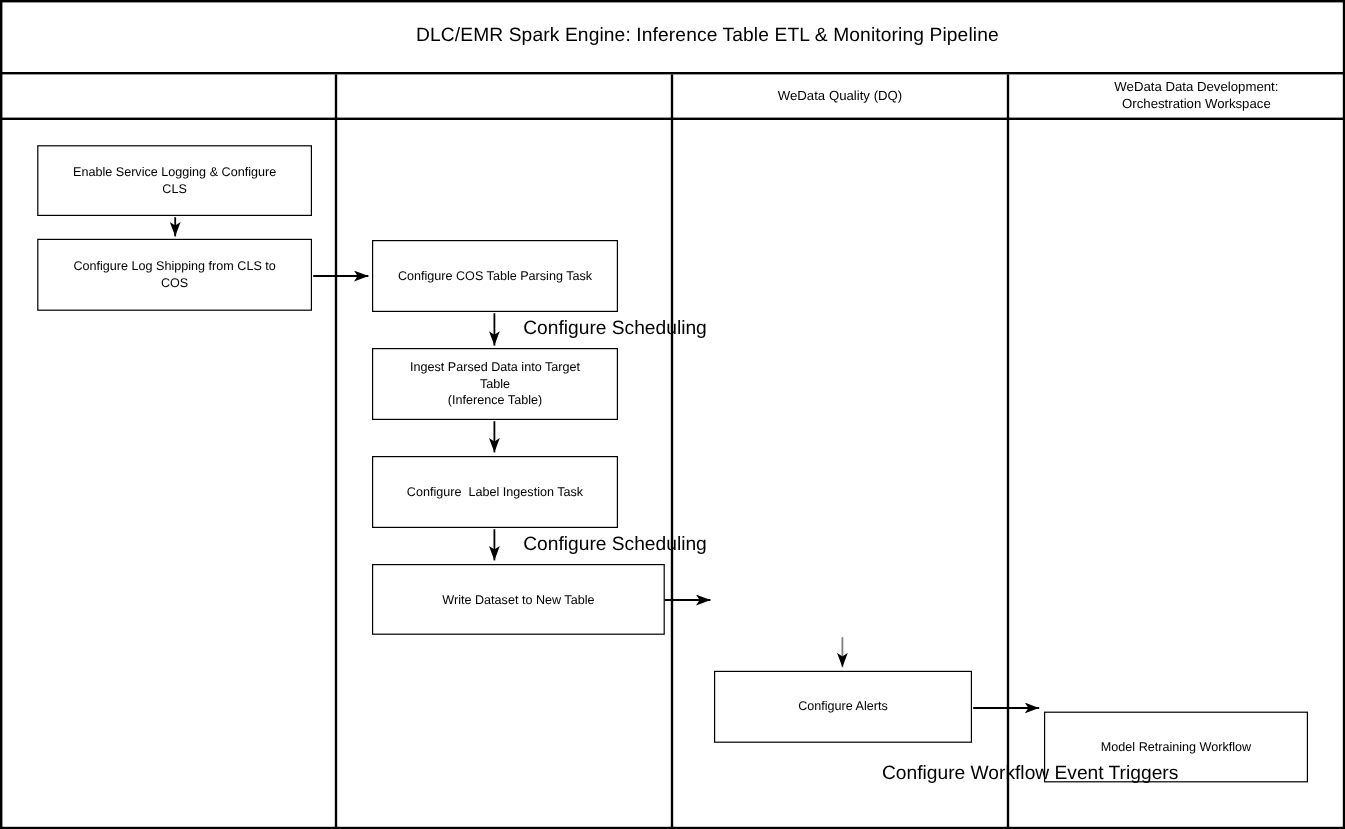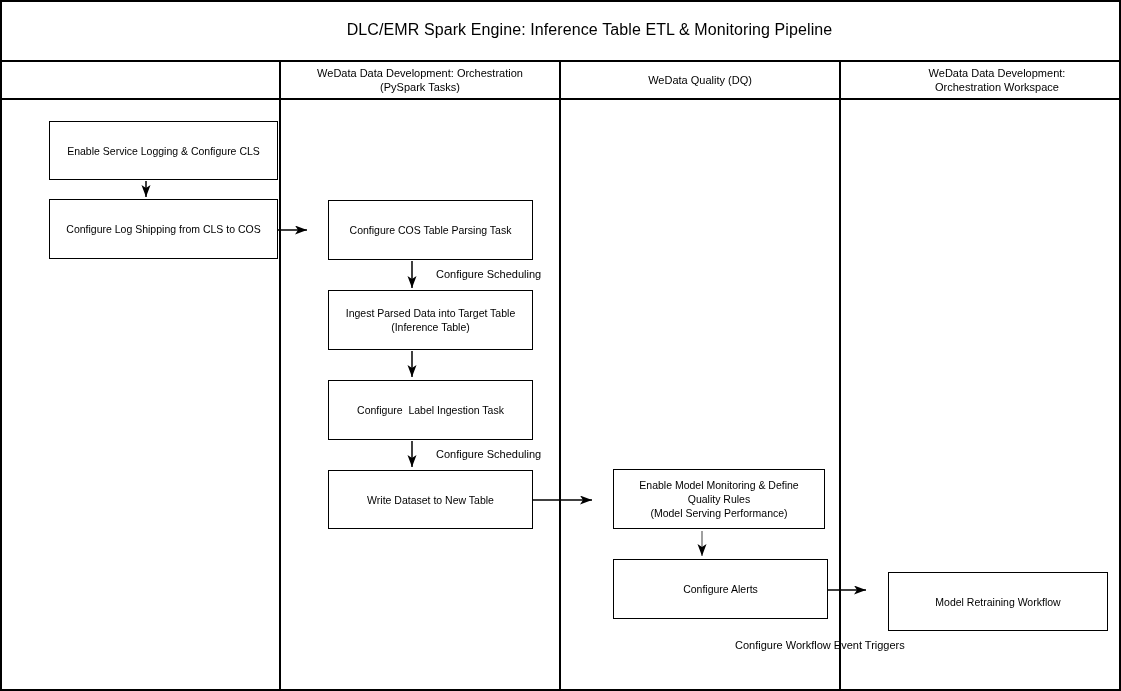--- a/index.html
+++ b/index.html
@@ -55,40 +55,39 @@
   }
   .node{
     position:absolute;
     box-sizing:border-box;
     background:var(--node-fill);
     border:1.5px solid var(--stroke);
     display:flex;align-items:center;justify-content:center;
     text-align:center;
     font-size:10.5px;line-height:14px;
     white-space:pre-wrap;
-    padding:7px;
-    margin-left:18px;
+    padding:19px;
   }
   .edges{
     position:absolute;left:0;top:0;
     pointer-events:none;
   }
   .edge{
     stroke:var(--stroke);
     stroke-width:1.5;
   }
   .edge.grey{
     stroke:var(--monitoring-edge-stroke);
   }
   .arrowhead{
     fill:var(--stroke);
   }
   .edge-label{
     position:absolute;
-    font-size:11px;line-height:14px;
+    font-size:16px;line-height:14px;
     white-space:nowrap;
   }
 </style>
 </head>
 <body>
 
 <div class="canvas">
 
   <svg class="edges" width="1121" height="691" viewBox="0 0 1121 691">
     <defs>
@@ -108,40 +107,35 @@
 
   <div class="title-bar">
     <span class="title-text">DLC/EMR Spark Engine: Inference Table ETL &amp; Monitoring Pipeline</span>
   </div>
 
   <div class="header-divider"></div>
   <div class="lane-divider" style="left:279px"></div>
   <div class="lane-divider" style="left:559px"></div>
   <div class="lane-divider" style="left:839px"></div>
 
-  <div class="lane-header" style="left:281px;width:278px">WeData Data Development: Orchestration
-(PySpark Tasks)</div>
   <div class="lane-header" style="left:561px;width:278px">WeData Quality (DQ)</div>
   <div class="lane-header" style="left:841px;width:312px">WeData Data Development:
 Orchestration Workspace</div>
 
   <div class="node" style="left:31px;top:121px;width:229px;height:59px">Enable Service Logging &amp; Configure CLS</div>
   <div class="node" style="left:31px;top:199px;width:229px;height:60px">Configure Log Shipping from CLS to COS</div>
 
   <div class="node" style="left:310px;top:200px;width:205px;height:60px">Configure COS Table Parsing Task</div>
   <div class="node" style="left:310px;top:290px;width:205px;height:60px">Ingest Parsed Data into Target Table
 (Inference Table)</div>
   <div class="node" style="left:310px;top:380px;width:205px;height:60px">Configure  Label Ingestion Task</div>
-  <div class="node" style="left:310px;top:470px;width:205px;height:59px">Write Dataset to New Table</div>
+  <div class="node" style="left:310px;top:470px;width:244px;height:59px">Write Dataset to New Table</div>
 
-  <div class="node" style="left:595px;top:469px;width:212px;height:60px">Enable Model Monitoring &amp; Define
-Quality Rules
-(Model Serving Performance)</div>
   <div class="node" style="left:595px;top:559px;width:215px;height:60px">Configure Alerts</div>
 
-  <div class="node" style="left:870px;top:572px;width:220px;height:59px">Model Retraining Workflow</div>
+  <div class="node" style="left:870px;top:593px;width:220px;height:59px">Model Retraining Workflow</div>
 
   <div class="edge-label" style="left:436px;top:267px">Configure Scheduling</div>
   <div class="edge-label" style="left:436px;top:447px">Configure Scheduling</div>
   <div class="edge-label" style="left:735px;top:638px">Configure Workflow Event Triggers</div>
 
   <div class="frame"></div>
 </div>
 
 </body></html>

